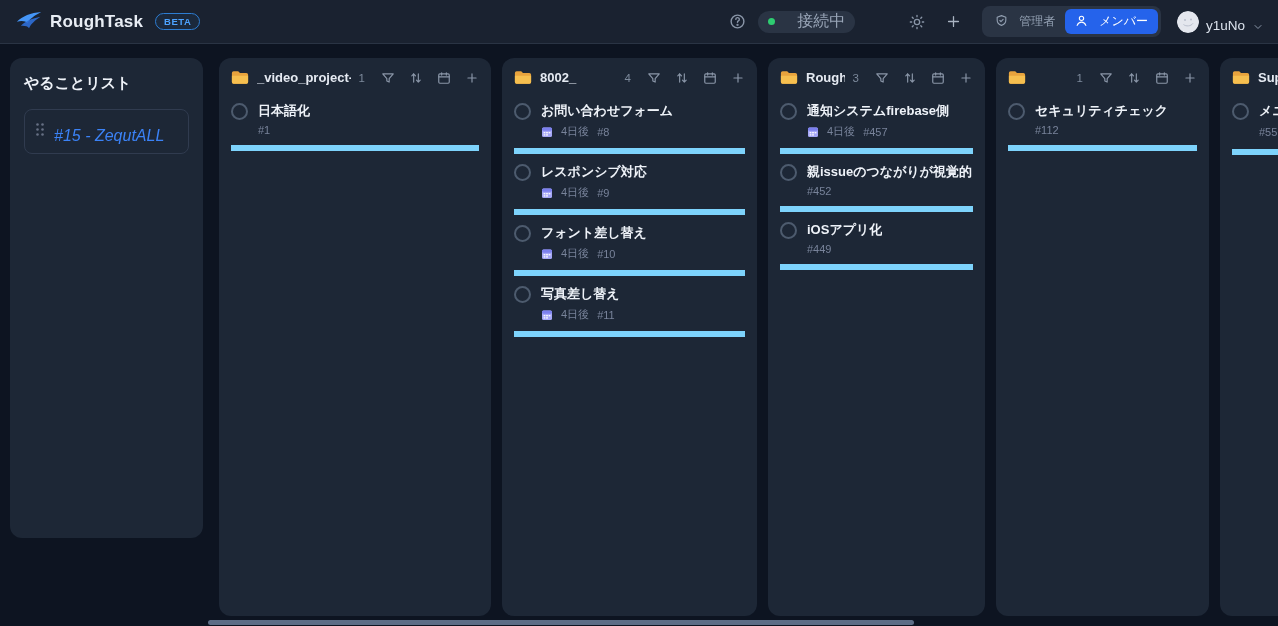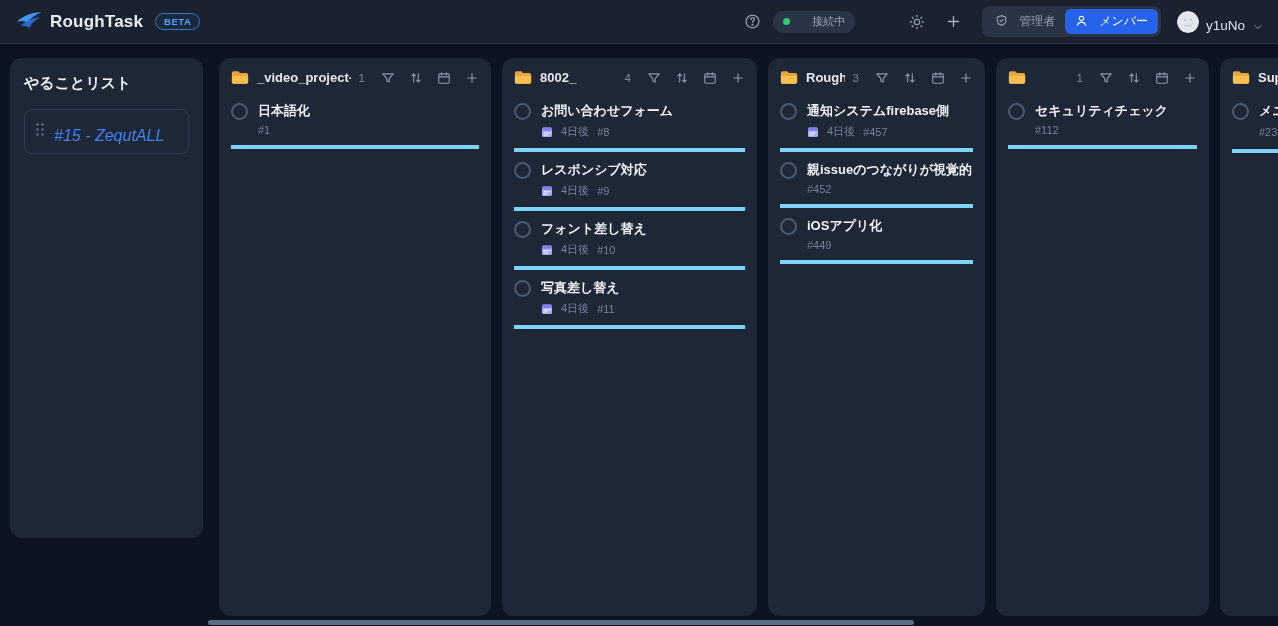--- a/index.html
+++ b/index.html
@@ -20,21 +20,21 @@
   .beta-badge {
     margin-left:4px; font-size:9.5px; font-weight:bold; color:#4da3ff;
     border:1px solid #2d7dd2; border-radius:10px; padding:2px 8px;
     background:rgba(45,125,210,.08); letter-spacing:.5px;
   }
   .topbar-right { margin-left:auto; display:flex; align-items:center; }
   .icon-btn { color:#8a96a8; display:flex; align-items:center; cursor:pointer; background:none; border:none; }
   .status-pill {
     margin-left:12px; height:22px; display:flex; align-items:center; gap:22px;
     background:#2a3444; border-radius:11px; padding:0 10px;
-    font-size:11px; color:#9aa6b8;
+    font-size:16px; color:#9aa6b8;
   }
   .status-dot { width:7px; height:7px; border-radius:50%; background:#2ecc71; }
   .sun-btn { margin-left:54px; }
   .plus-btn { margin-left:20px; color:#aab4c2; }
   .role-toggle {
     margin-left:20px; background:#2a3444; border-radius:8px; padding:3px;
     display:flex; align-items:center;
   }
   .role-btn {
     display:flex; align-items:center; gap:11px; font-size:12px;
@@ -78,21 +78,21 @@
   .folder { display:flex; flex:none; }
   .col-title {
     flex:1; font-size:13px; font-weight:bold; color:#e5eaf2;
     white-space:nowrap; overflow:hidden; cursor:text;
   }
   .col-title.ta-r { text-align:right; padding-right:6px; }
   .col-count { font-size:11.5px; color:#7d8a9c; margin-right:2px; }
   .hicon { color:#8a96a8; display:flex; margin-left:6px; cursor:pointer; }
   .col-cards { padding:0 12px; }
   .card {
-    padding:9px 0 9px 0; border-bottom:4px solid #7dd3fc;
+    padding:9px 0 9px 0; border-bottom:6px solid #7dd3fc;
     display:flex; align-items:flex-start; gap:10px; cursor:pointer;
   }
   .circle {
     width:17px; height:17px; border:2px solid #4d5b6e; border-radius:50%;
     flex:none; margin-top:1px; cursor:pointer;
   }
   .card-body { min-width:0; }
   .card-title {
     font-size:13px; font-weight:bold; color:#eef2f8; line-height:17px;
     white-space:nowrap; overflow:hidden;
@@ -505,21 +505,21 @@
         </span>
         <span class="col-title">SuperMahjong</span>
         <span class="col-count"></span>
       </div>
       <div class="col-cards">
         <div class="card">
           <span class="circle"></span>
           <div class="card-body">
             <div class="card-title">メニューの表示</div>
             <div class="card-meta">
-              <span>#23</span>
+              <span>#55</span>
               <span class="badge-sub">sub</span>
             </div>
           </div>
         </div>
       </div>
     </section>
 
   </div>
 </main>
 

